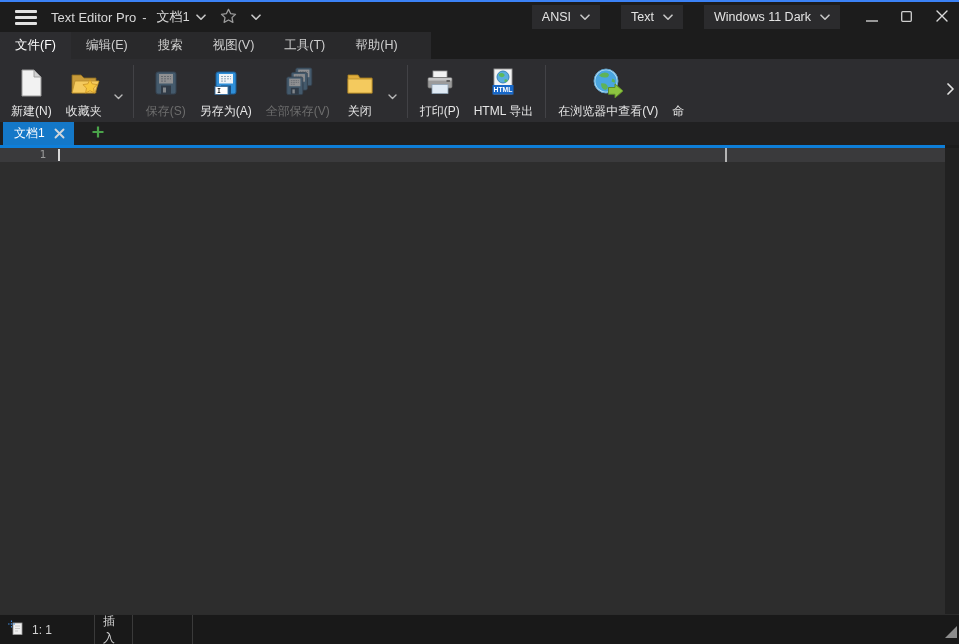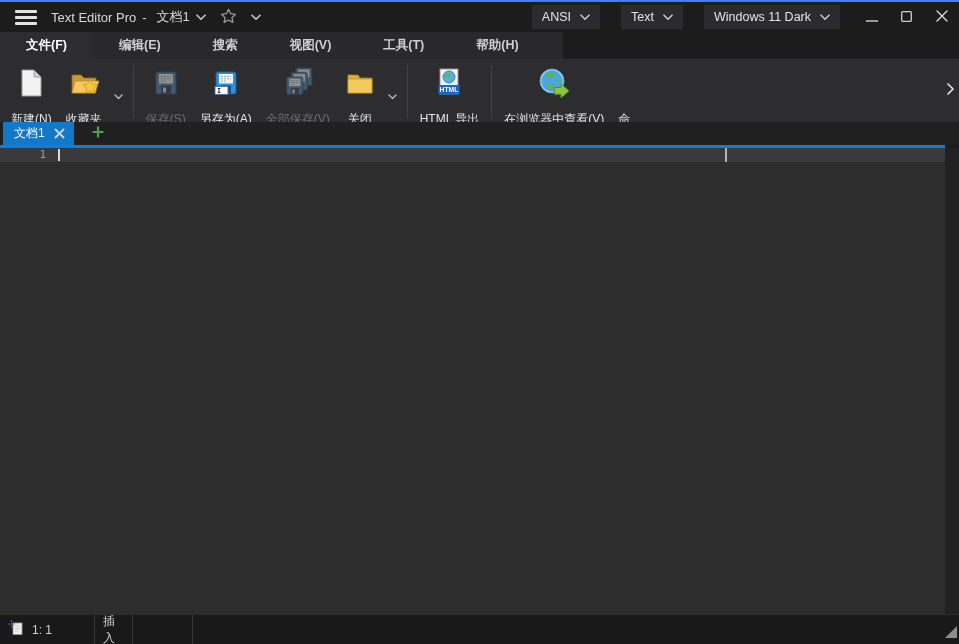--- a/index.html
+++ b/index.html
@@ -20,29 +20,29 @@
   .title-right { margin-left:auto; display:flex; align-items:center; }
   .tb-select { background:#2b2b2d; border:none; color:#e4e4e4; font-size:12.5px; height:24px;
                display:flex; align-items:center; gap:9px; padding:0 10px; margin-left:21px; cursor:pointer; }
   .win-btns { display:flex; margin-left:14px; }
   .win-btn { width:35px; height:29px; background:none; border:none; display:flex;
              align-items:center; justify-content:center; color:#cfcfcf; cursor:pointer; }
 
   
   .menubar { height:27px; background:#1c1c1c; display:flex; flex:0 0 auto; }
   .menu-strip { display:inline-flex; background:#29292b; padding:0 18px 0 0; }
-  .menu-tab { border:none; background:none; color:#cfcfcf; font-size:12.5px; padding:0 26px;
-              line-height:27px; cursor:pointer; white-space:nowrap;font-weight:bold; }
+  .menu-tab { border:none; background:none; color:#cfcfcf; font-size:12.5px; padding:0 15px;
+              line-height:27px; cursor:pointer; white-space:nowrap; }
   .menu-tab.active { background:#2d2d30; color:#ffffff; }
 
   
   .toolbar { height:63px; background:#2d2d30; display:flex; align-items:flex-start;
              padding:3px 14px 0 4px; flex:0 0 auto; position:relative; overflow:hidden; }
   .tb-btn { background:none; border:none; display:flex; flex-direction:column; align-items:center;
-            gap:10px; padding:3px 7px 0; cursor:pointer; }
+            gap:2px; padding:3px 7px 0; cursor:pointer; }
   .tb-icon { height:36px; display:flex; align-items:center; justify-content:center; }
   .tb-label { font-size:12px; color:#e6e6e6; white-space:nowrap; }
   .tb-btn.disabled .tb-label { color:#6d6d6d; }
   .tb-btn.disabled .tb-icon { filter:grayscale(.55) opacity(.5); }
   .tb-split { display:flex; align-items:flex-start; }
   .tb-drop { background:none; border:none; padding:0 5px; margin-top:26px; cursor:pointer; color:#b9b9b9; }
   .tb-sep { width:1px; background:#424246; align-self:stretch; margin:3px 5px 4px; }
   .tb-overflow { position:absolute; right:5px; top:24px; background:none; border:none;
                  color:#e0e0e0; cursor:pointer; }
 
@@ -275,20 +275,32 @@
         <span>
           <svg width="9" height="6" viewBox="0 0 9 6">
               <path d="M1 1 L4.5 4.5 L8 1" fill="none" stroke="currentColor" stroke-width="1.4" stroke-linecap="round" stroke-linejoin="round"></path>
             </svg>
         </span>
       </button>
     </div>
 
     <div class="tb-sep"></div>
 
+    <button class="tb-btn">
+      <span class="tb-icon">
+        <svg width="32" height="32" viewBox="0 0 32 32">
+          <rect x="9" y="4" width="14" height="7" fill="#f2f2f2" stroke="#9a9a9a" stroke-width="0.8"></rect>
+          <rect x="4" y="10.5" width="24" height="10.5" rx="1.5" fill="#9b9b9b" stroke="#6e6e6e" stroke-width="0.8"></rect>
+          <rect x="4.5" y="11" width="23" height="2.6" fill="#c6c6c6"></rect>
+          <rect x="8" y="17.5" width="16" height="9" fill="#dfeaf4" stroke="#8fa3b5" stroke-width="0.8"></rect>
+          <rect x="22.5" y="13" width="3.4" height="2" fill="#5f5f5f"></rect>
+        </svg>
+      </span>
+      <span class="tb-label">打印(P)</span>
+    </button>
 
 
     <button class="tb-btn">
       <span class="tb-icon">
         <svg width="32" height="32" viewBox="0 0 32 32">
           <rect x="7" y="2" width="18" height="25" fill="#f4f4f4" stroke="#9a9a9a" stroke-width="0.9"></rect>
           <circle cx="16" cy="10" r="6" fill="#59aede" stroke="#2e7cb8" stroke-width="0.9"></circle>
           <path d="M11.5 7.5 q3 -2.5 5.5 -0.5 q1.5 1.8 -1 3 q-3.5 0.8 -4.5 -2.5 Z" fill="#5cb85c"></path>
           <path d="M17.5 12.5 q2.2 -1 3.2 1 q-1 2.2 -3.2 1.2 Z" fill="#5cb85c"></path>
           <rect x="5.5" y="18" width="21" height="9.5" fill="#1868c8"></rect>

